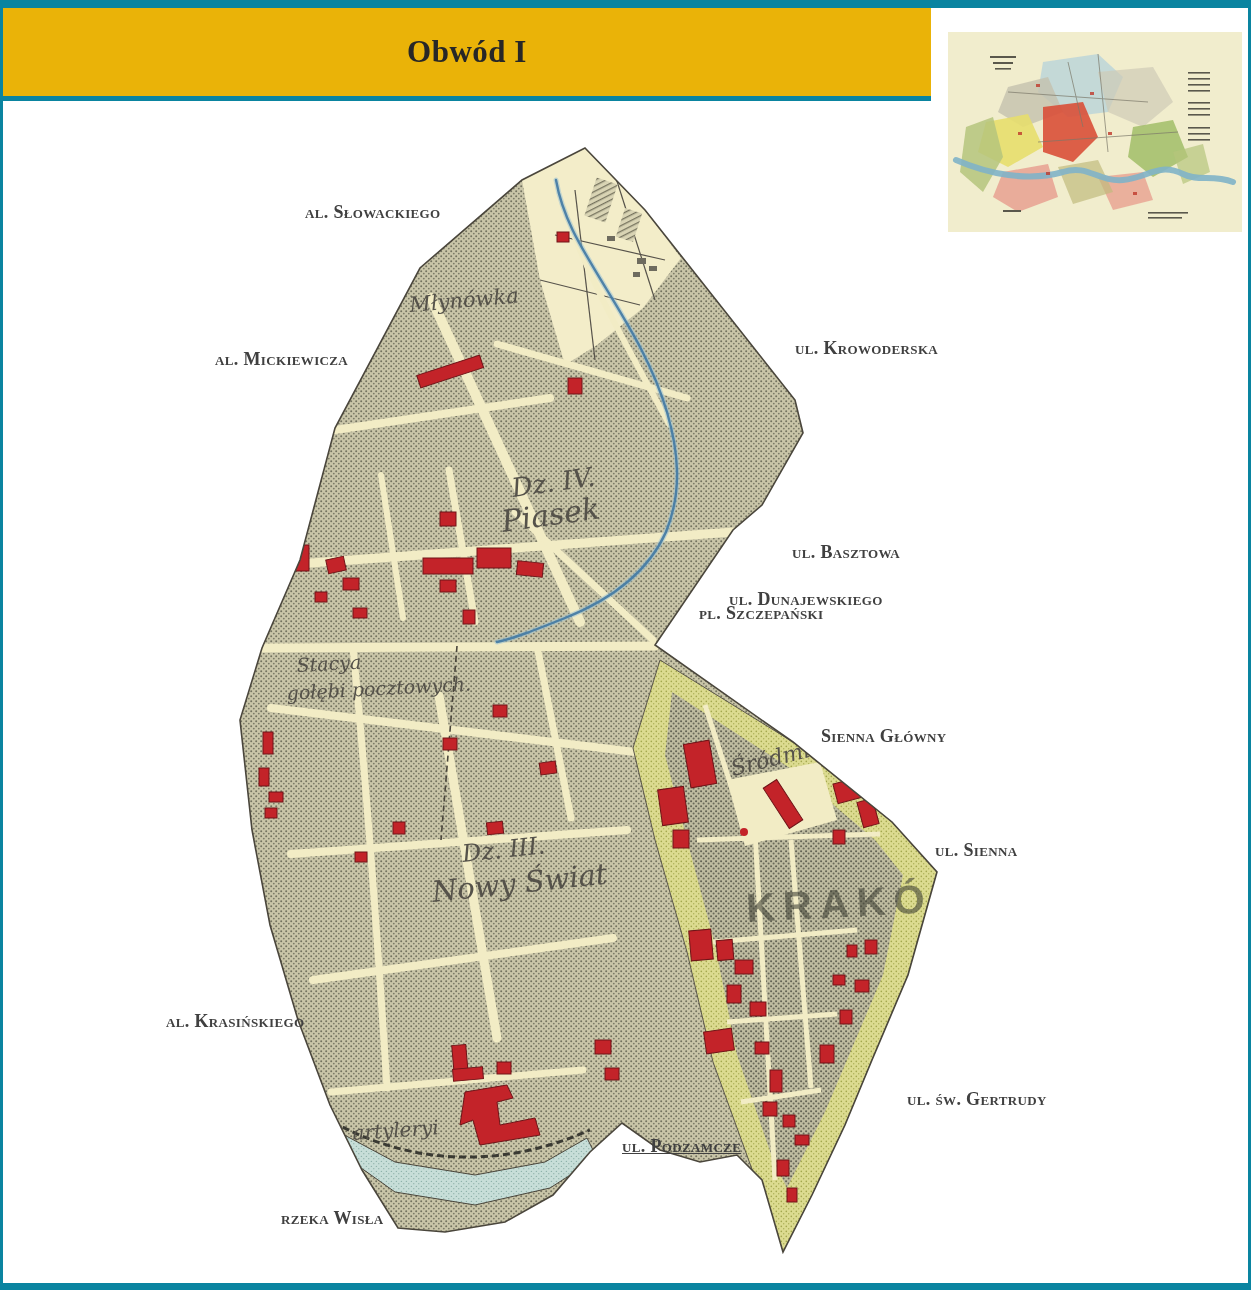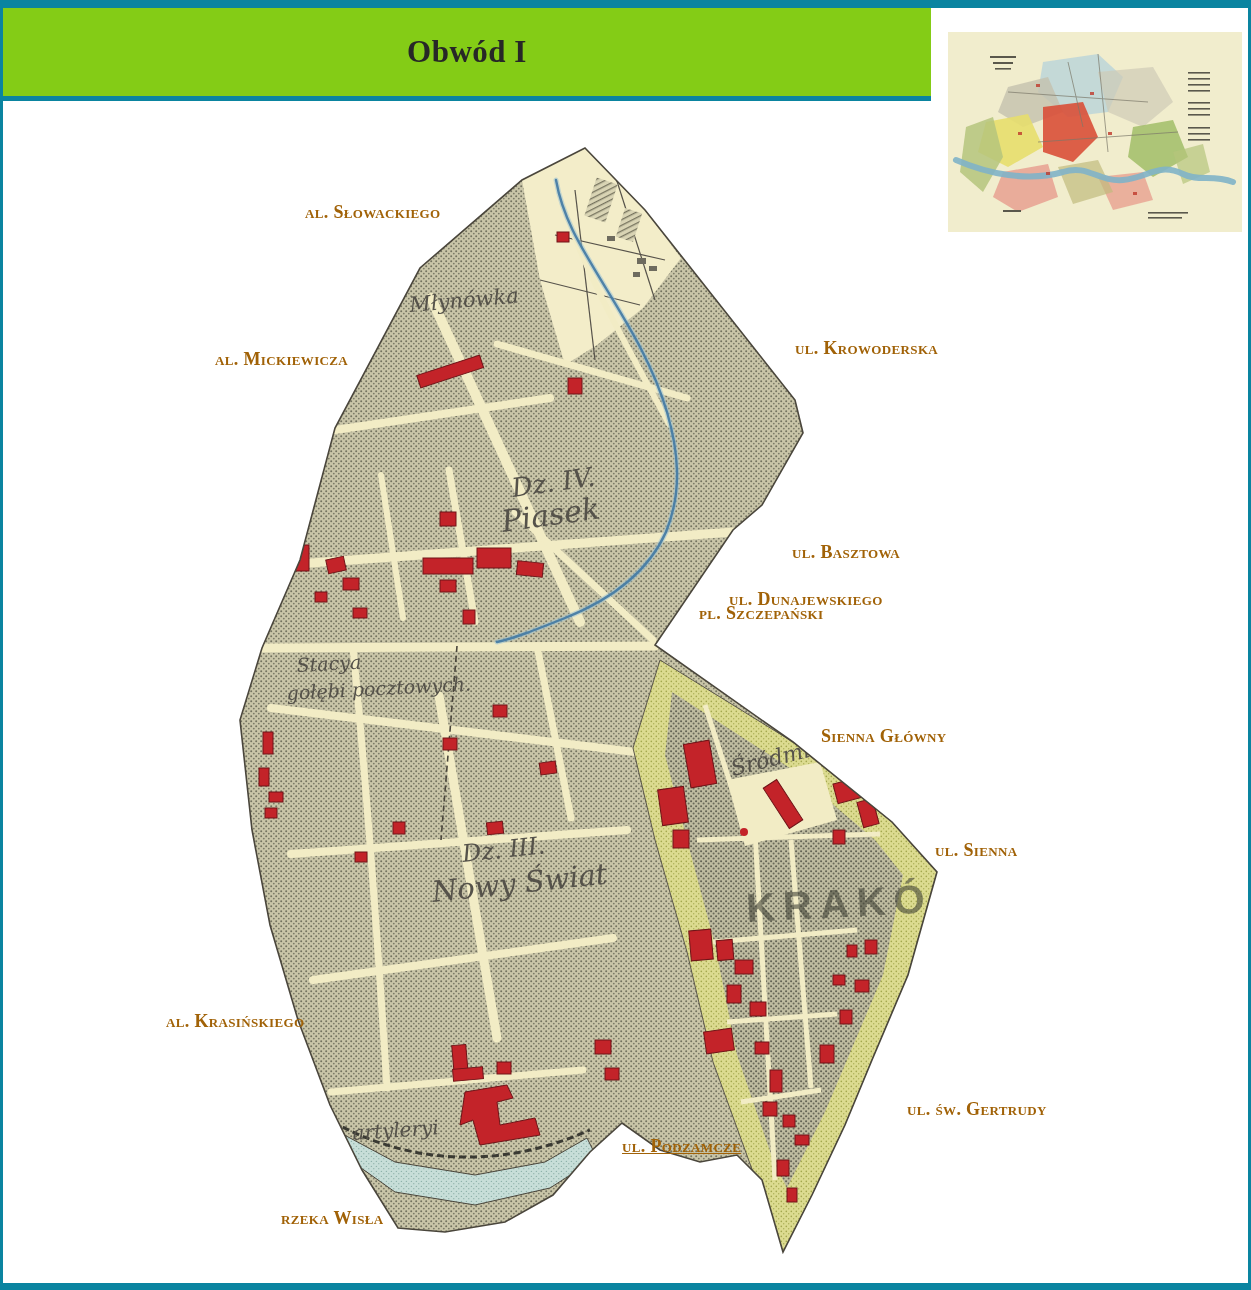--- a/index.html
+++ b/index.html
@@ -3,32 +3,32 @@
 <meta charset="utf-8">
 <style>
   :root{ --teal:#0a84a0; }
   html,body{margin:0;padding:0;background:#ffffff;}
   .page{position:relative;width:1251px;height:1290px;background:#fff;
         font-family:"Liberation Serif",serif;overflow:hidden;}
   .border-top{position:absolute;left:0;top:0;width:1251px;height:8px;background:var(--teal);}
   .border-bottom{position:absolute;left:0;top:1283px;width:1251px;height:7px;background:var(--teal);}
   .border-left{position:absolute;left:0;top:0;width:3px;height:1290px;background:var(--teal);}
   .border-right{position:absolute;left:1248px;top:0;width:3px;height:1290px;background:var(--teal);}
-  .header-band{position:absolute;left:3px;top:8px;width:928px;height:88px;background:#84cc16;
+  .header-band{position:absolute;left:3px;top:8px;width:928px;height:88px;background:#eab308;
         display:flex;align-items:center;justify-content:center;}
   .header-rule{position:absolute;left:3px;top:96px;width:928px;height:5px;background:var(--teal);}
   .page-title{margin:0;font-size:31px;font-weight:700;color:#272727;letter-spacing:.5px;
         font-family:"Liberation Serif",serif;}
   .street-label{position:absolute;font-variant:small-caps;font-weight:700;font-size:18px;
-        color:#a16207;letter-spacing:.35px;white-space:nowrap;}
+        color:#404040;letter-spacing:.35px;white-space:nowrap;}
   .sl0{left:305px;top:202px;}  .sl1{left:215px;top:349px;}
   .sl2{left:795px;top:338px;}  .sl3{left:792px;top:542px;}
   .sl4{left:729px;top:589px;}  .sl5{left:699px;top:603px;}
   .sl6{left:821px;top:726px;}  .sl7{left:935px;top:840px;text-align:right;}
-  .sl8{left:166px;top:1011px;} .sl9{left:907px;top:1089px;margin-top:10px;}
+  .sl8{left:166px;top:1011px;} .sl9{left:907px;top:1089px;}
   .sl10{left:622px;top:1136px;text-decoration:underline;}.sl11{left:270px;top:1208px;margin-left:11px;}
   .thumb{position:absolute;left:948px;top:32px;width:294px;height:200px;}
   .map{position:absolute;left:235px;top:140px;width:730px;height:1115px;}
   .hand{font-family:"DejaVu Serif",serif;font-style:italic;fill:#55524a;}
   .stamp{font-family:"Liberation Sans",sans-serif;font-weight:700;fill:#44453a;opacity:.6;
         letter-spacing:8px;font-size:40px;}
 </style>
 </head>
 <body>
 

